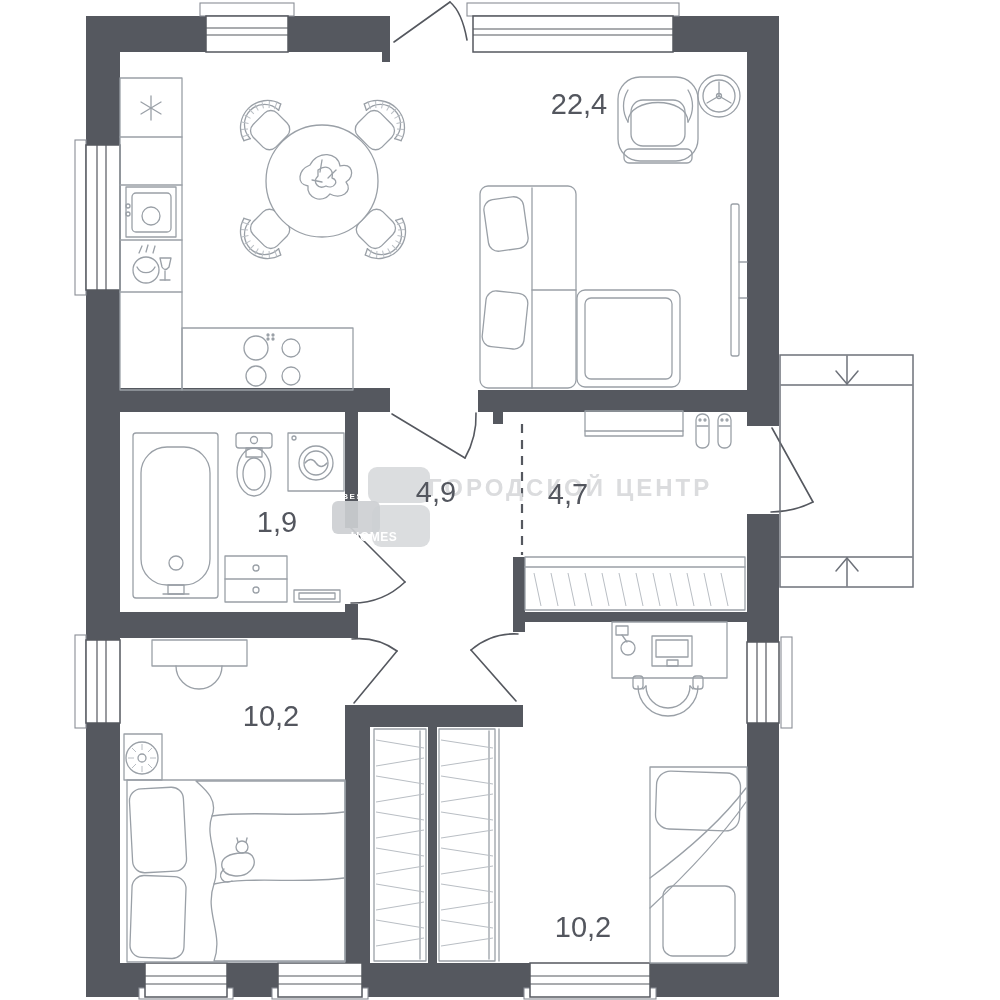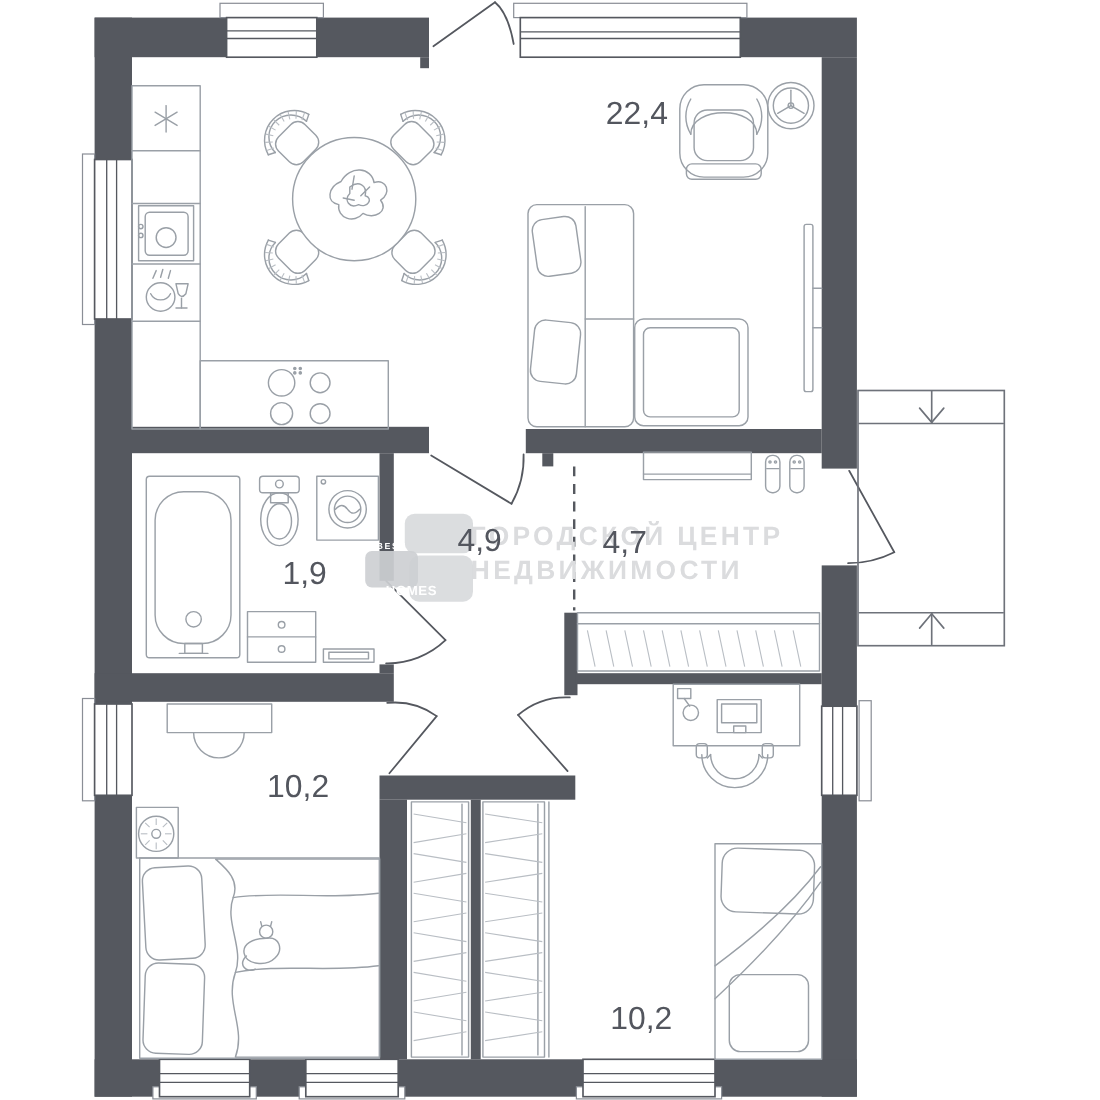--- a/index.html
+++ b/index.html
@@ -439,21 +439,20 @@
       <rect class="furn" x="650" y="767" width="97" height="196"></rect>
       <rect class="furn" x="656" y="772" width="84" height="58" rx="14" transform="rotate(2 698 801)"></rect>
       <path class="furn" d="M 650,908 C 680,880 718,842 746,802"></path>
       <path class="furn" d="M 650,878 C 688,850 722,820 746,788"></path>
       <rect class="furn" x="663" y="886" width="72" height="70" rx="10"></rect>
     </g>
   </g>
 </svg>
 
   <div class="watermark" style="left:428px;top:472px;">ГОРОДСКОЙ ЦЕНТР</div>
-  <div class="watermark" style="left:428px;top:503px;">НЕДВИЖИМОСТИ</div>
 
   <div class="logo">
     <div class="sq sqA"></div>
     <div class="sq sqB"></div>
     <div class="brand">
       <span class="t">BEST</span>
       <span class="b">HOMES</span>
     </div>
   </div>
 

